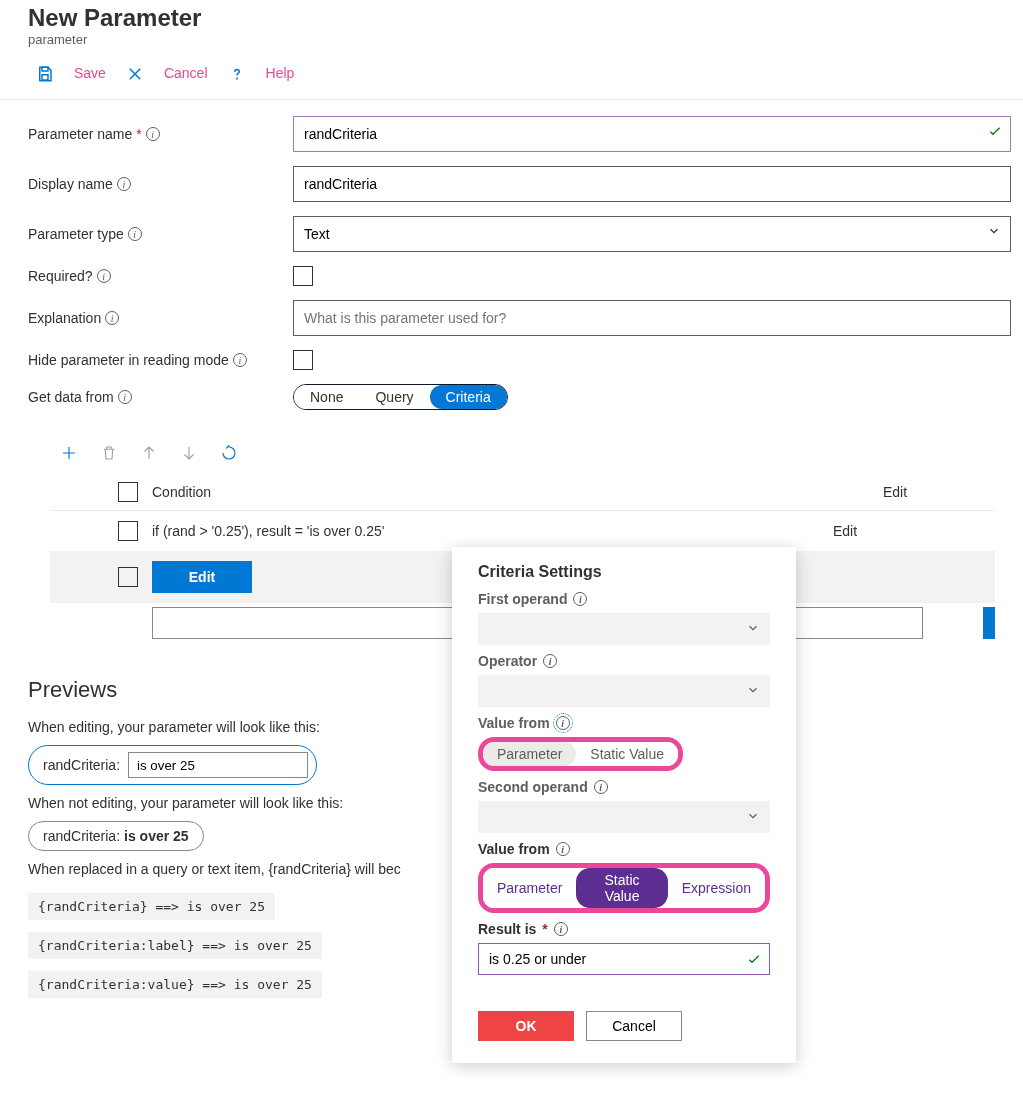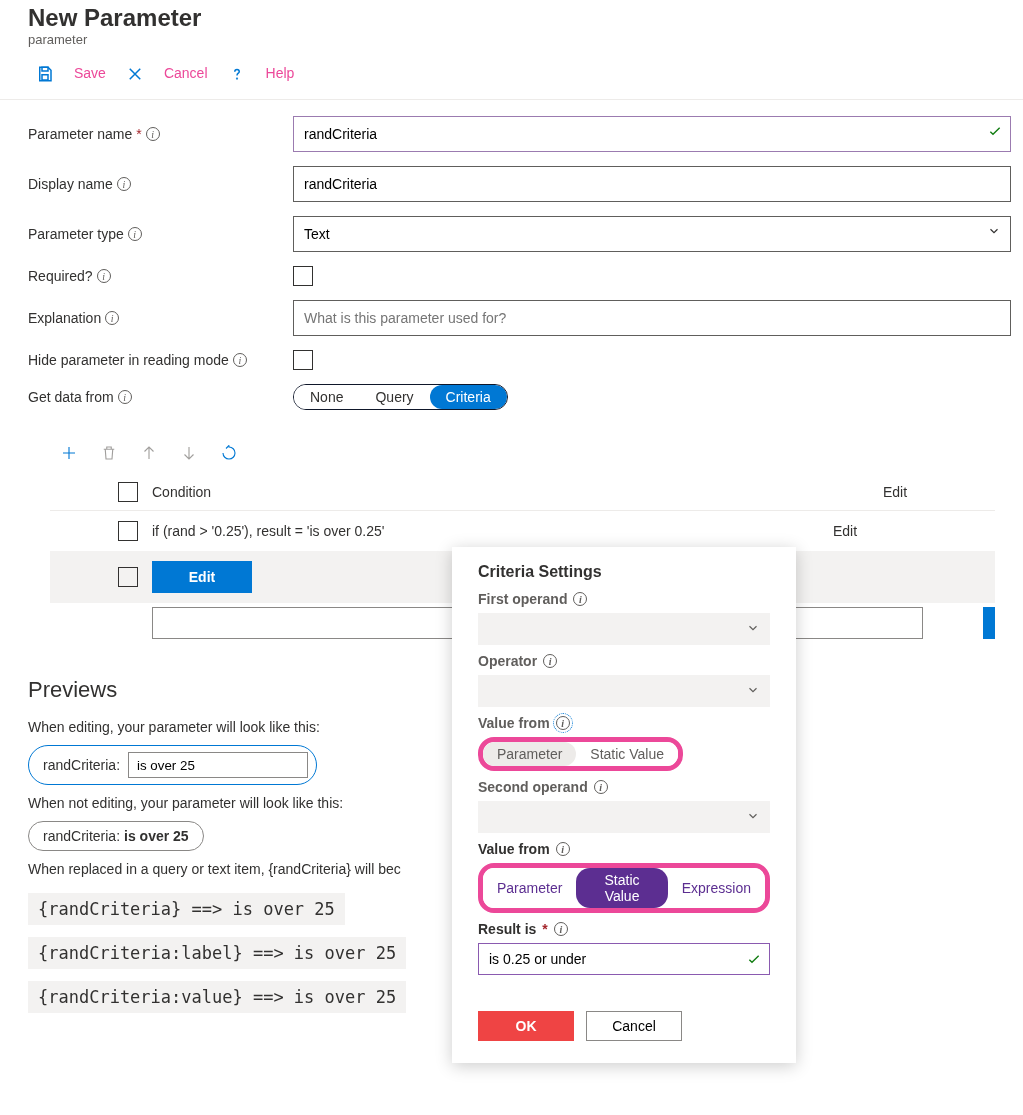--- a/index.html
+++ b/index.html
@@ -49,21 +49,21 @@
   .criteria-row .cond-input { flex:1; margin-right:10px;}
   .criteria-row .cond-input input { width:100%; height:32px; border:1px solid #8a8886; padding:0 10px; font-size:14px;}
   .edit-btn { background:#0078d4; color:#fff; border:none; height:32px; width:100px; cursor:pointer; font-size:14px; font-weight:600;}
   .previews { padding: 28px 0 0 28px; }
   .previews h2 { font-size:22px; font-weight:400; margin:0 0 16px 0; }
   .preview-text { font-size:14px; margin:10px 0; }
   .pill-edit { display:inline-flex; align-items:center; border:1px solid #0078d4; border-radius:20px; padding:6px 8px 6px 14px; gap:8px;}
   .pill-edit input { border:1px solid #8a8886; height:26px; padding:0 8px; width:180px;}
   .pill-noedit { display:inline-flex; align-items:center; border:1px solid #8a8886; border-radius:20px; padding:6px 14px; gap:4px;}
   .pill-noedit b { font-weight:600;}
-  .code-row { font-family:"Consolas", monospace; font-size:17px; background:#f3f2f1; display:inline-block; padding:6px 10px; margin:6px 0;}
+  .code-row { font-family:"Consolas", monospace; font-size:13px; background:#f3f2f1; display:inline-block; padding:6px 10px; margin:6px 0;}
   
   .popup {
     position:absolute; left:452px; top:547px; width:344px; background:#fff;
     box-shadow:0 3px 16px rgba(0,0,0,0.2); padding:16px 26px 22px 26px;
   }
   .popup h3 { font-size:16px; font-weight:600; margin:0 0 10px 0;}
   .popup .sec-label { display:flex; align-items:center; gap:6px; color:#605e5c; font-weight:600; margin:8px 0 6px 0; font-size:14px;}
   .popup .sec-label.dark { color:#323130; }
   .popup .disabled-select { height:32px; background:#f3f2f1; position:relative;}
   .popup .disabled-select .chev { position:absolute; right:10px; top:8px; color:#605e5c;}

